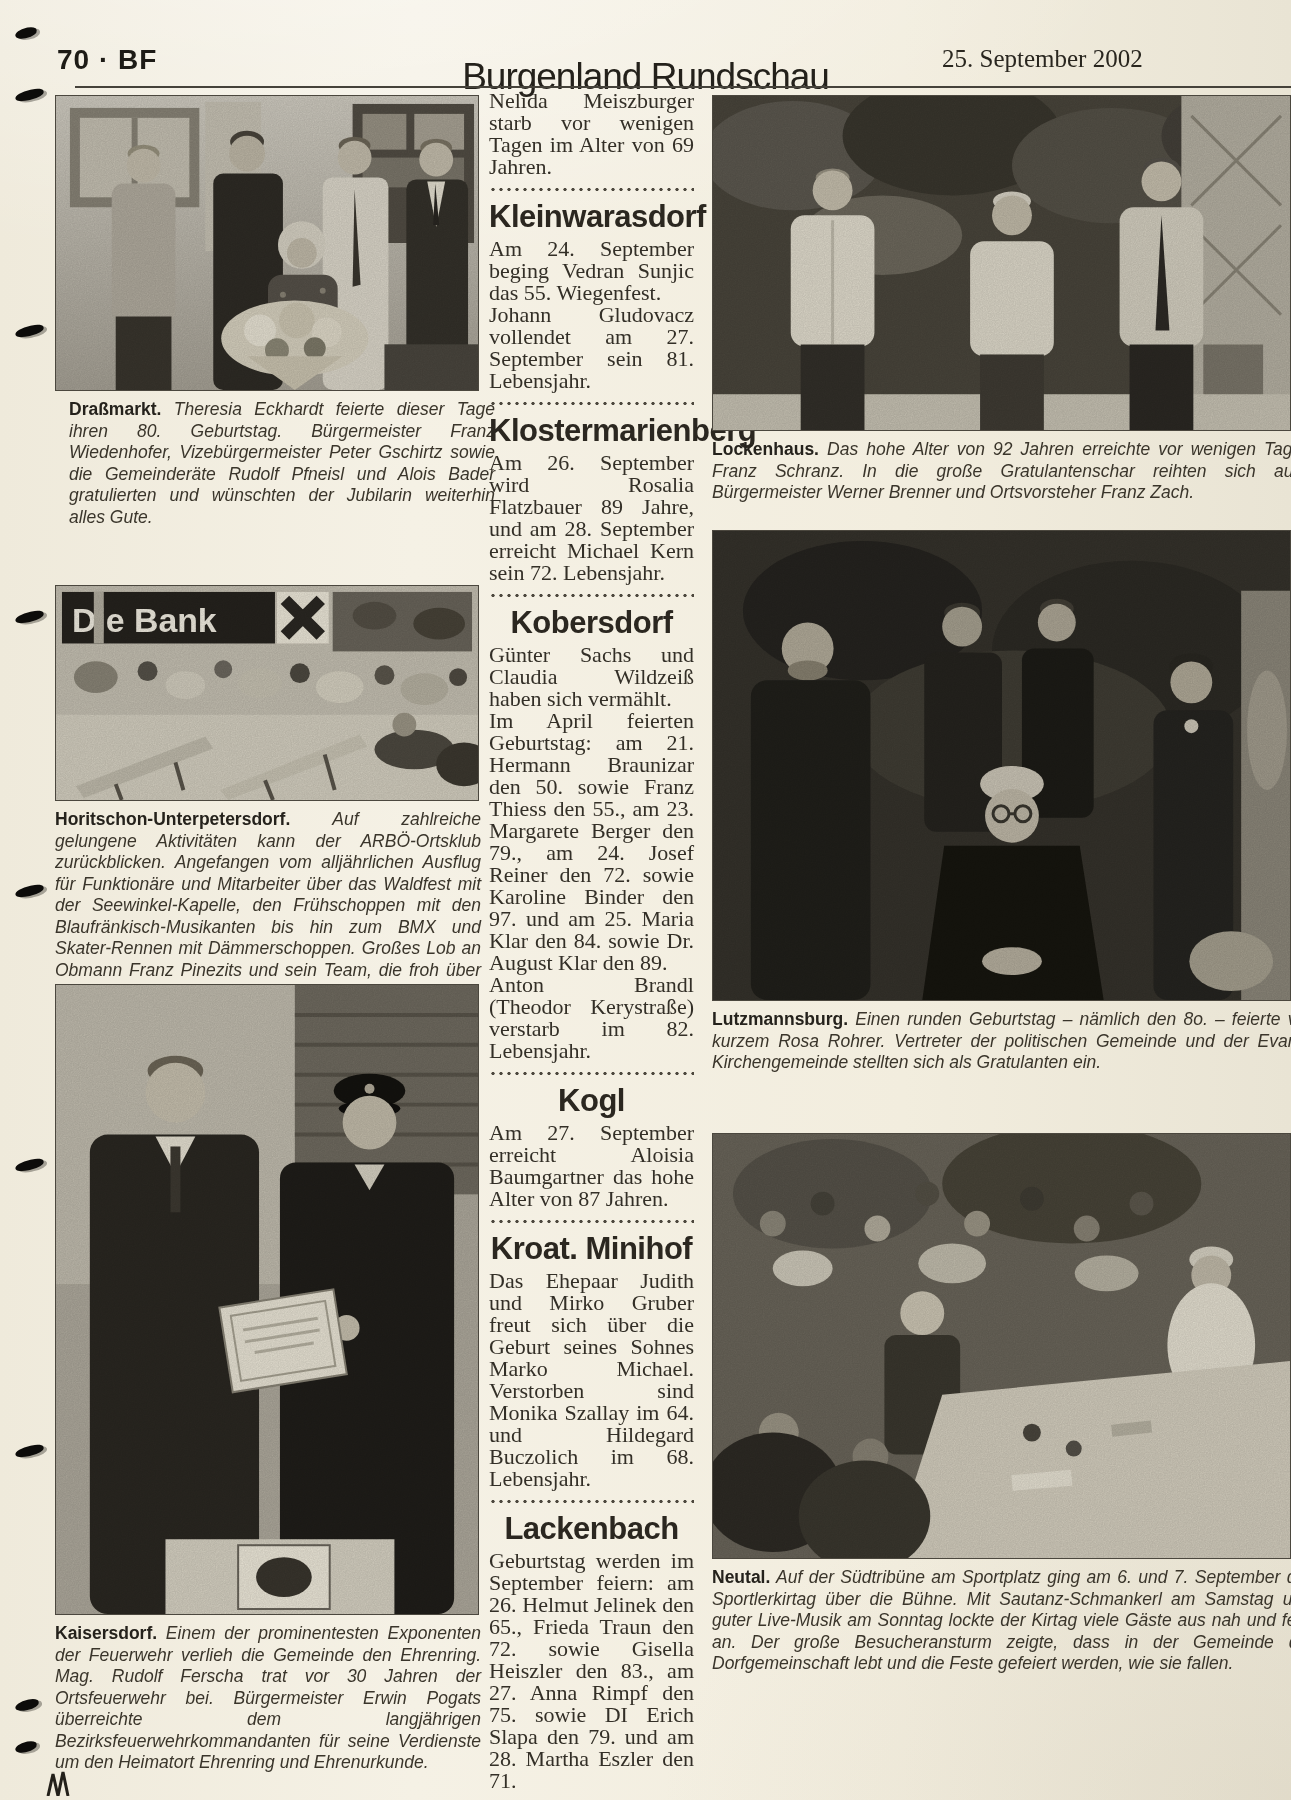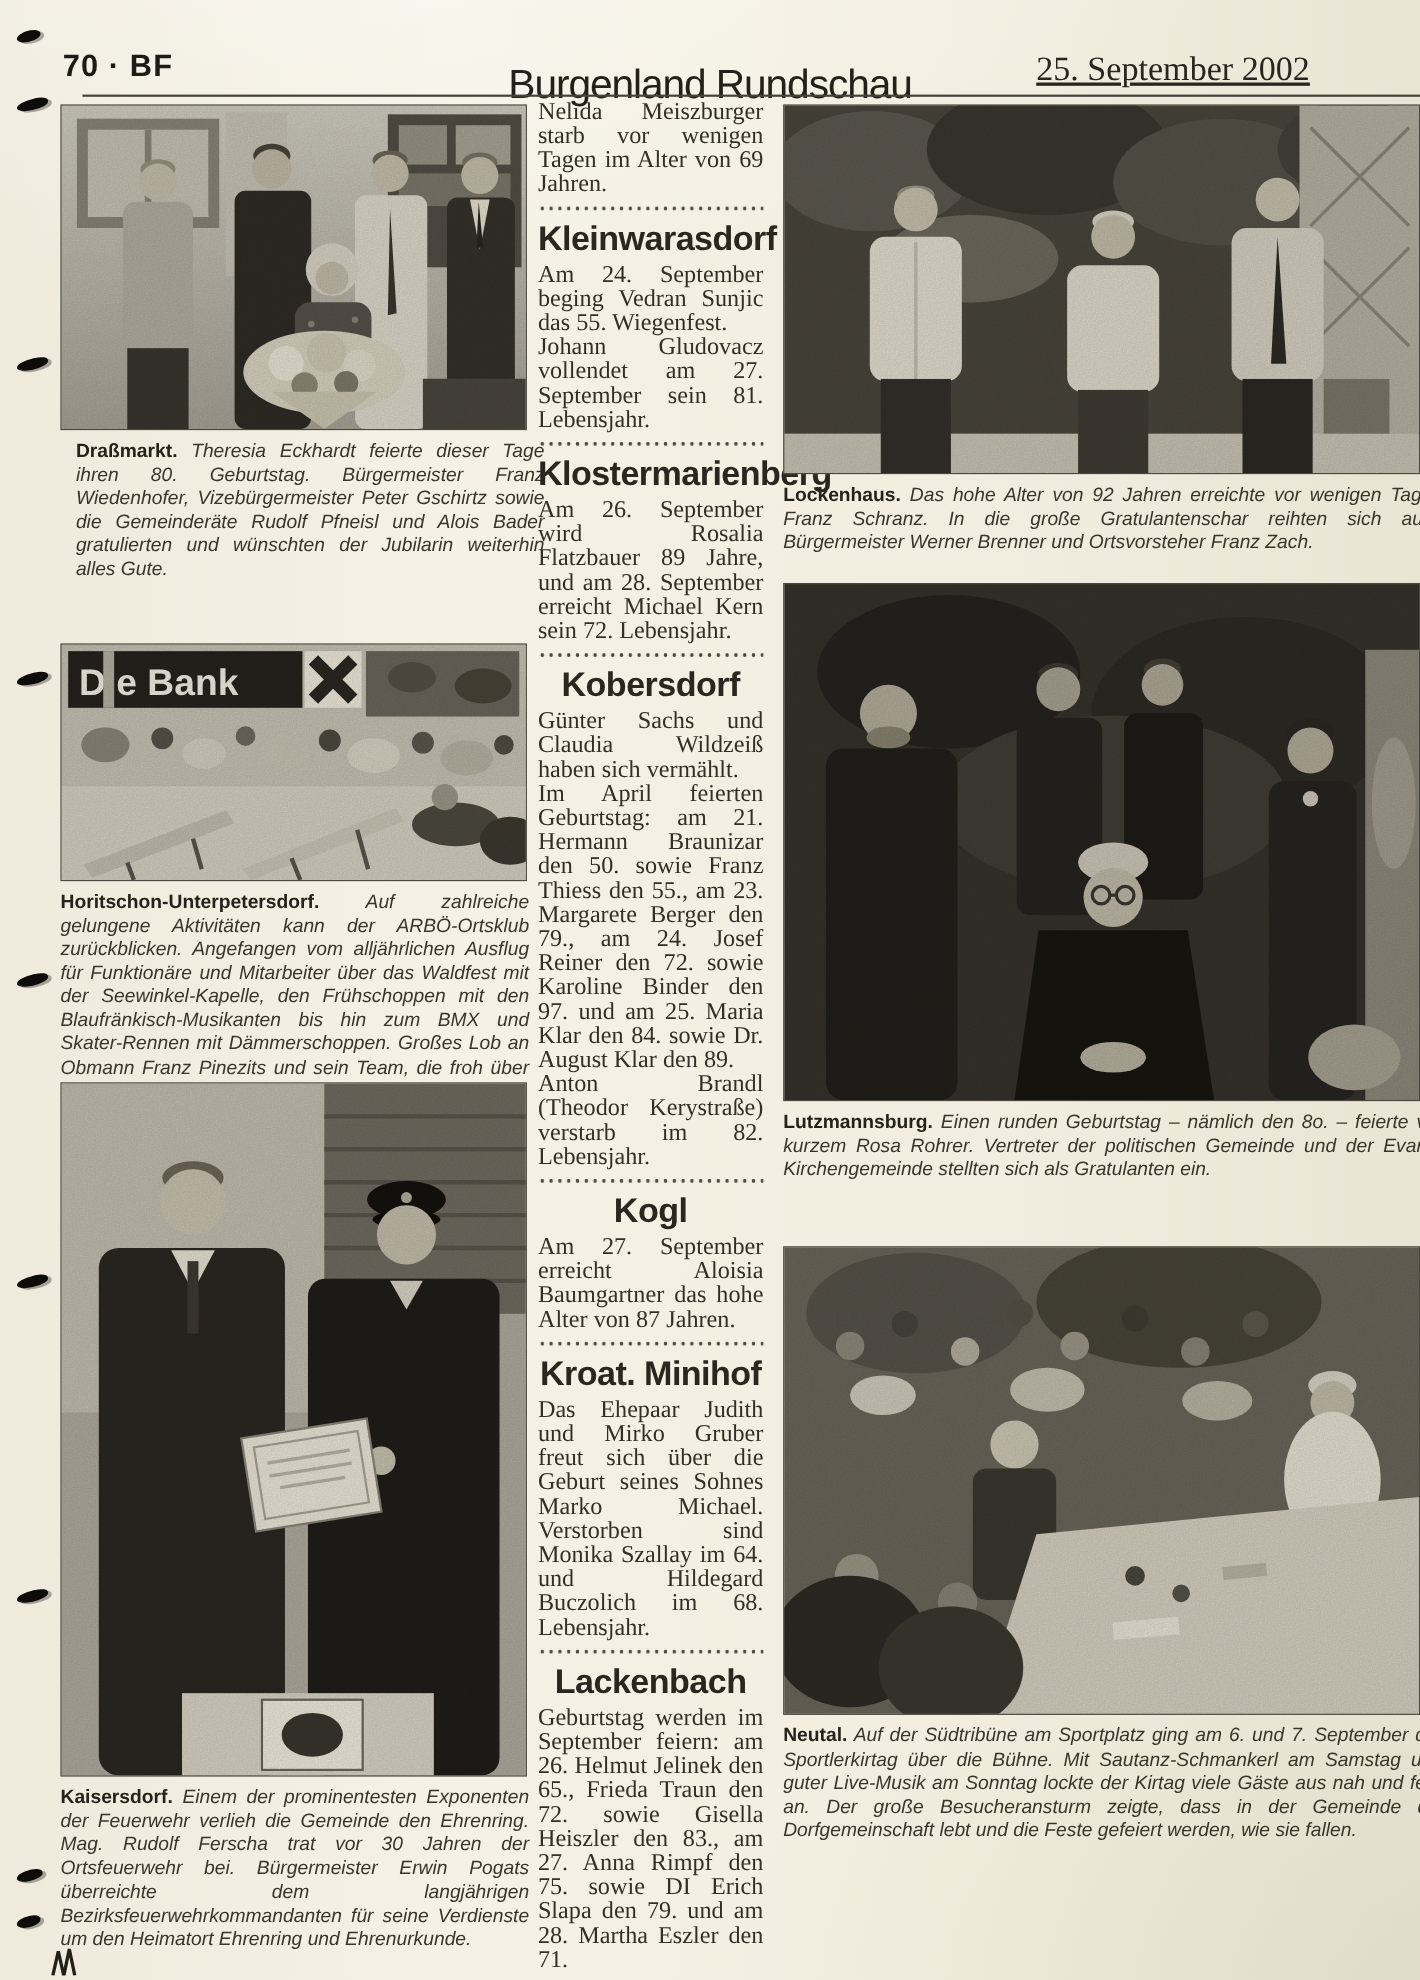--- a/index.html
+++ b/index.html
@@ -6,21 +6,21 @@
   .page{position:relative;width:1291px;height:1800px;margin:0 auto;overflow:hidden;
     font-family:"Liberation Sans",sans-serif;color:#2e2a23;
     background:
       radial-gradient(1400px 600px at 25% -5%, rgba(255,255,255,.45), transparent 60%),
       radial-gradient(900px 500px at 100% 100%, rgba(210,202,182,.35), transparent 70%),
       linear-gradient(90deg,#efeadb,#f5f1e5 32%,#f2edde 70%,#e9e4d4);
   }
   
   .hdr-left{position:absolute;left:57px;top:44px;font-size:28px;font-weight:bold;color:#1d1b16;letter-spacing:1px;}
   .hdr-center{position:absolute;left:50%;top:38px;transform:translateX(-50%);font-size:37px;font-weight:normal;color:#24211b;letter-spacing:-1px;white-space:nowrap;margin-top:18px;}
-  .hdr-right{position:absolute;left:942px;top:45px;font-family:"Liberation Serif",serif;font-size:31px;color:#29261f;white-space:nowrap;text-decoration:underline;}
+  .hdr-right{position:absolute;left:942px;top:45px;font-family:"Liberation Serif",serif;font-size:25px;color:#29261f;white-space:nowrap;}
   .hdr-rule{position:absolute;left:75px;right:0;top:86px;height:2px;background:#45423a;}
   
   .photo{position:absolute;border:1px solid #4b473e;background:#b5b0a3;box-sizing:border-box;margin:0;padding:0;}
   .photo svg{display:block;width:100%;height:100%;}
   
   .caption{position:absolute;margin:0;font-size:17.5px;line-height:21.5px;text-align:justify;
     font-style:italic;color:#3a352b;}
   .cap-loc{font-style:normal;font-weight:bold;color:#25221c;}
   
   .midcol{position:absolute;left:489px;top:90px;width:205px;}

